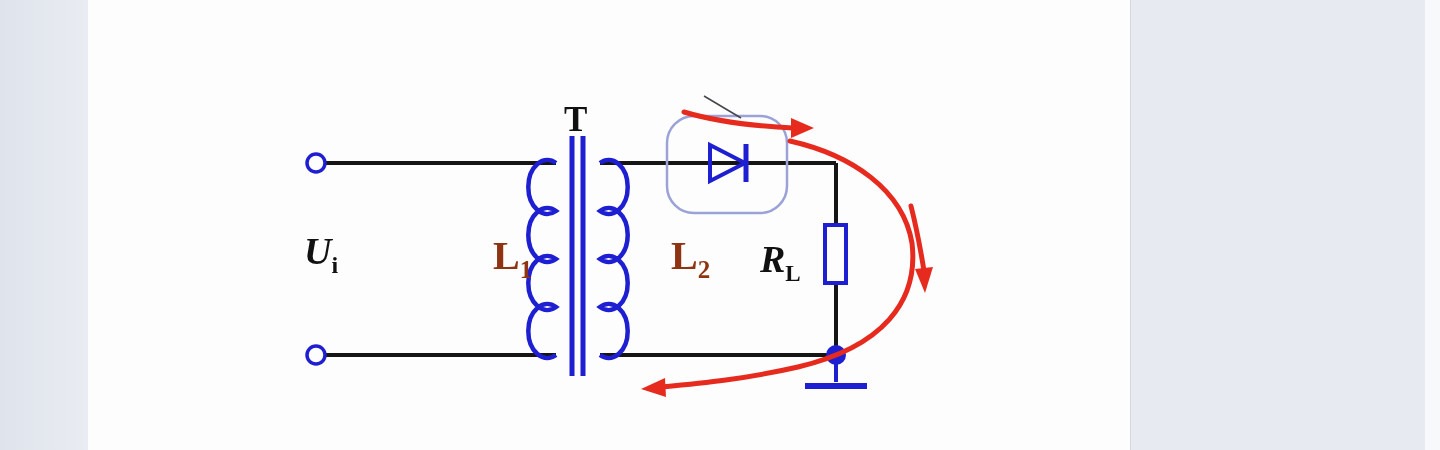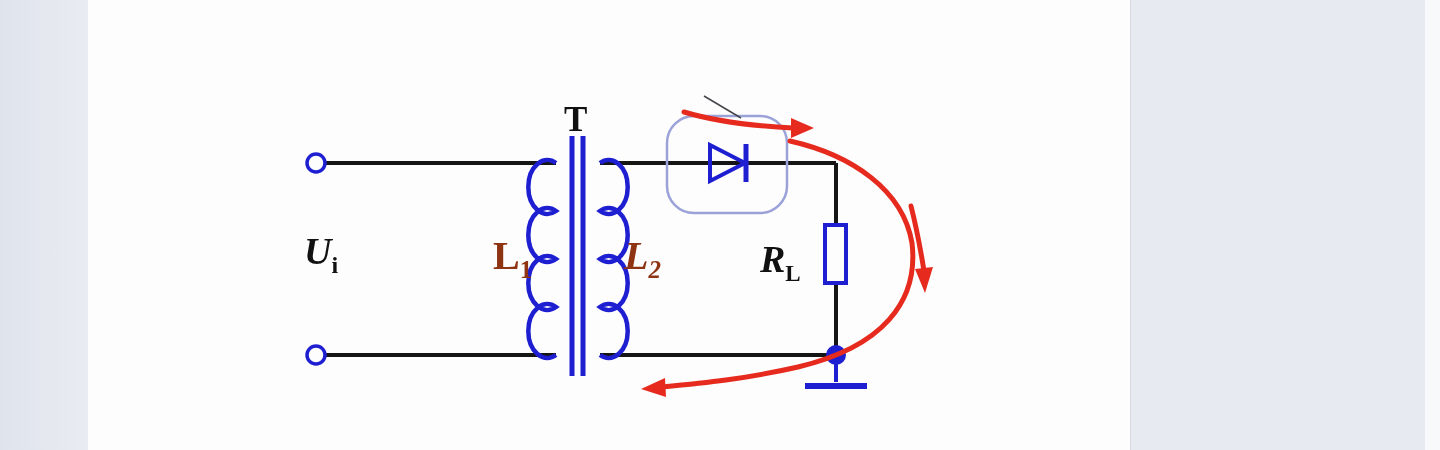--- a/index.html
+++ b/index.html
@@ -26,21 +26,21 @@
   .red-fill{fill:var(--current-red);stroke:none;}
   .leader{stroke:#44464a;stroke-width:1.5;fill:none;}
   .lbl{position:absolute;font-weight:bold;color:#111;line-height:1;white-space:nowrap;}
   .lbl sub{font-weight:bold;}
   .it{font-style:italic;}
   .title-lbl{left:592px;top:48px;font-size:43px;color:var(--title-green);letter-spacing:1px;}
   .t-lbl{left:564px;top:102px;font-size:35px;}
   .u-lbl{left:304px;top:232px;font-size:38px;}
   .u-lbl sub{font-size:24px;}
   .l1-lbl{left:478px;top:236px;font-size:40px;color:var(--coil-label-maroon);margin-left:15px;}
-  .l2-lbl{left:624px;top:236px;font-size:40px;color:var(--coil-label-maroon);font-style:italic;}
+  .l2-lbl{left:671px;top:236px;font-size:40px;color:var(--coil-label-maroon);}
   .l1-lbl sub,.l2-lbl sub{font-size:25px;}
   .r-lbl{left:760px;top:240px;font-size:38px;}
   .r-lbl sub{font-size:23px;}
 </style>
 </head>
 <body>
 
 <div class="screen">
   <div class="left-strip"></div>
   <div class="main-panel"></div>

